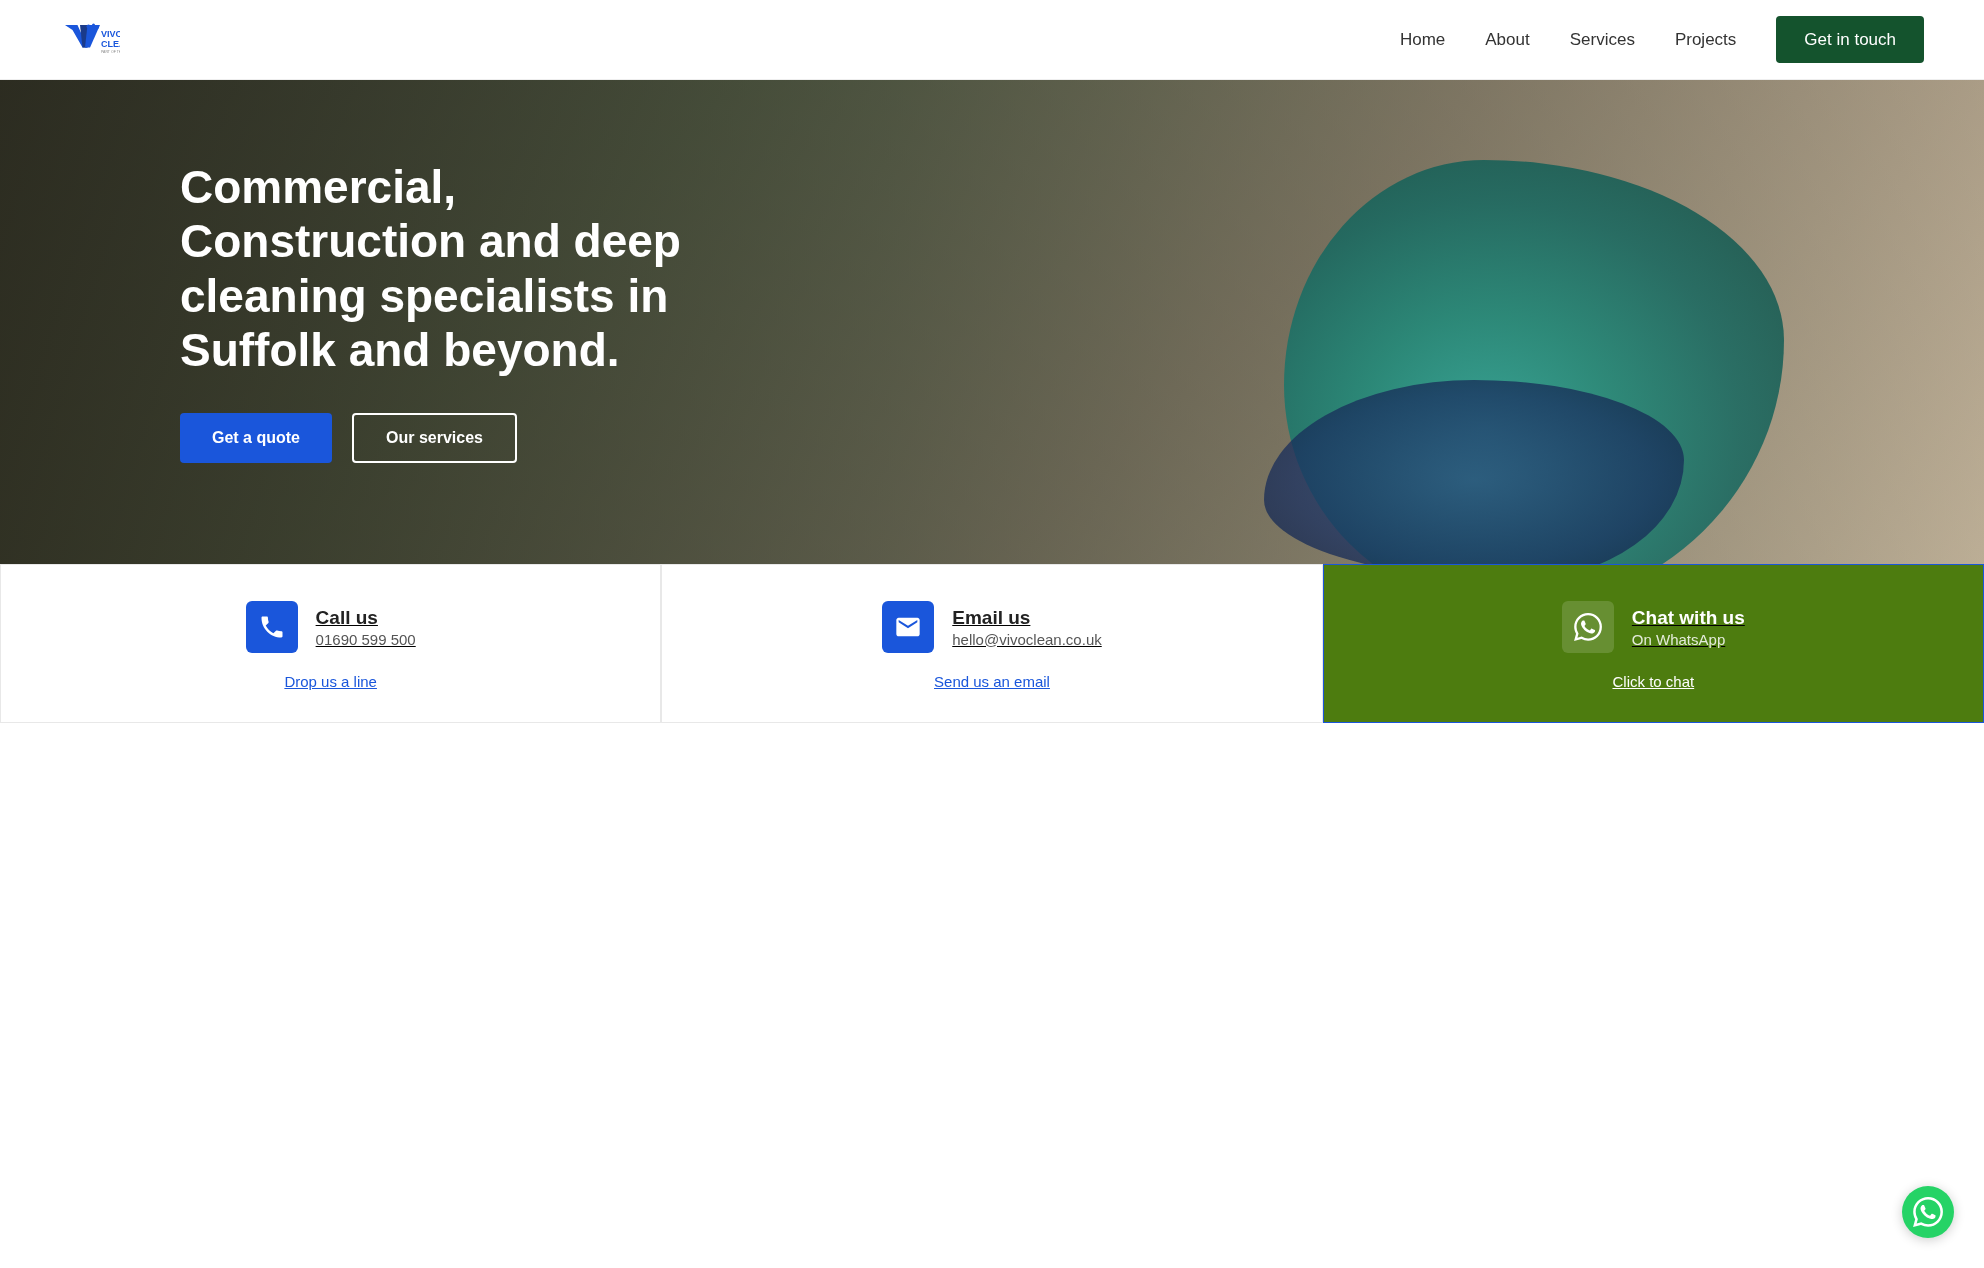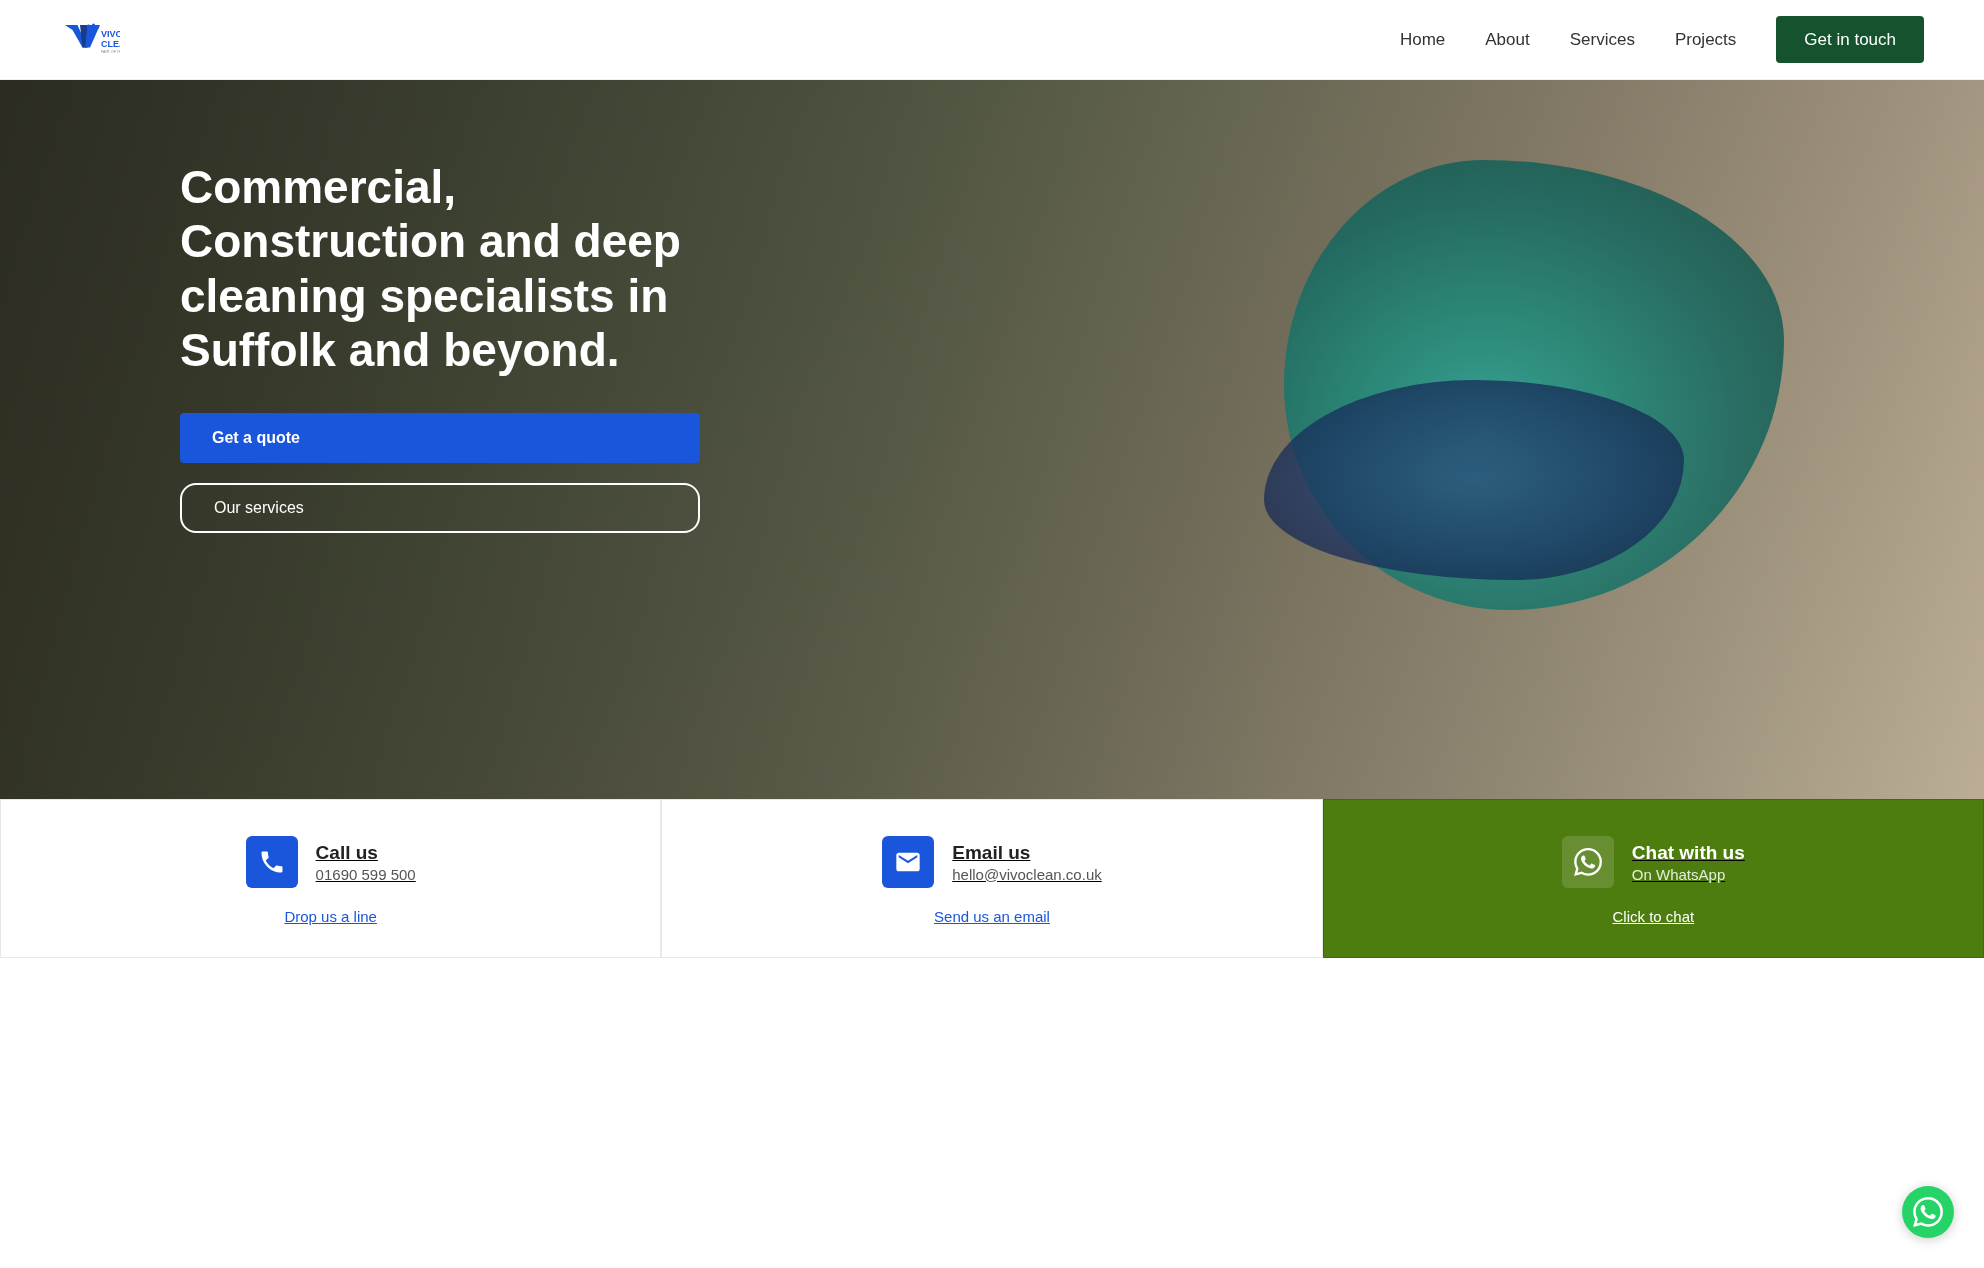--- a/index.html
+++ b/index.html
@@ -44,21 +44,21 @@
       border-radius: 4px;
       font-size: 17px;
       text-decoration: none;
       white-space: nowrap;
     }
 
     
     .hero {
       position: relative;
       width: 100%;
-      height: 719px;
+      height: 484px;
       overflow: hidden;
       background: #3b82f6;
     }
     .hero-bg {
       position: absolute;
       inset: 0;
       background: linear-gradient(to right, rgba(40,40,30,0.78) 0%, rgba(60,70,60,0.55) 45%, rgba(180,170,160,0.35) 100%),
         linear-gradient(135deg, #3a3a2a 0%, #5a6040 30%, #8a7a60 60%, #c0b090 100%);
       background-size: cover;
     }
@@ -92,40 +92,39 @@
     .hero-title {
       color: #fff;
       font-size: 46px;
       font-weight: 800;
       line-height: 1.18;
       margin-bottom: 36px;
     }
     .hero-buttons {
       display: flex;
       gap: 20px;
-      flex-direction: column;
     }
     .btn-primary {
       background: #1a56db;
       color: #fff;
       padding: 16px 32px;
       border-radius: 4px;
       font-size: 16px;
       font-weight: 600;
       border: none;
       cursor: pointer;
       text-decoration: none;
     }
     .btn-outline {
       background: transparent;
       color: #fff;
       padding: 14px 32px;
-      border-radius: 16px;
+      border-radius: 4px;
       font-size: 16px;
-      font-weight: 400;
+      font-weight: 700;
       border: 2px solid #fff;
       cursor: pointer;
       text-decoration: none;
     }
 
     
     .contact-bar {
       display: flex;
       width: 100%;
       background: #fff;

